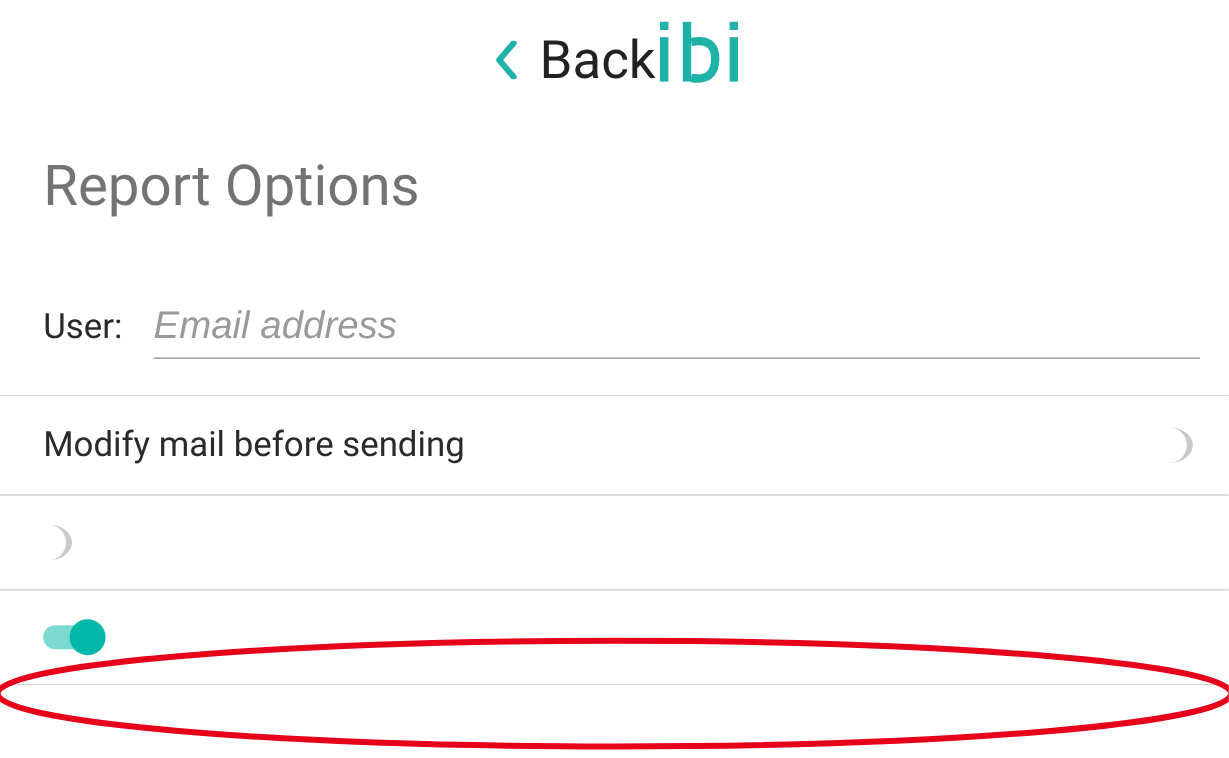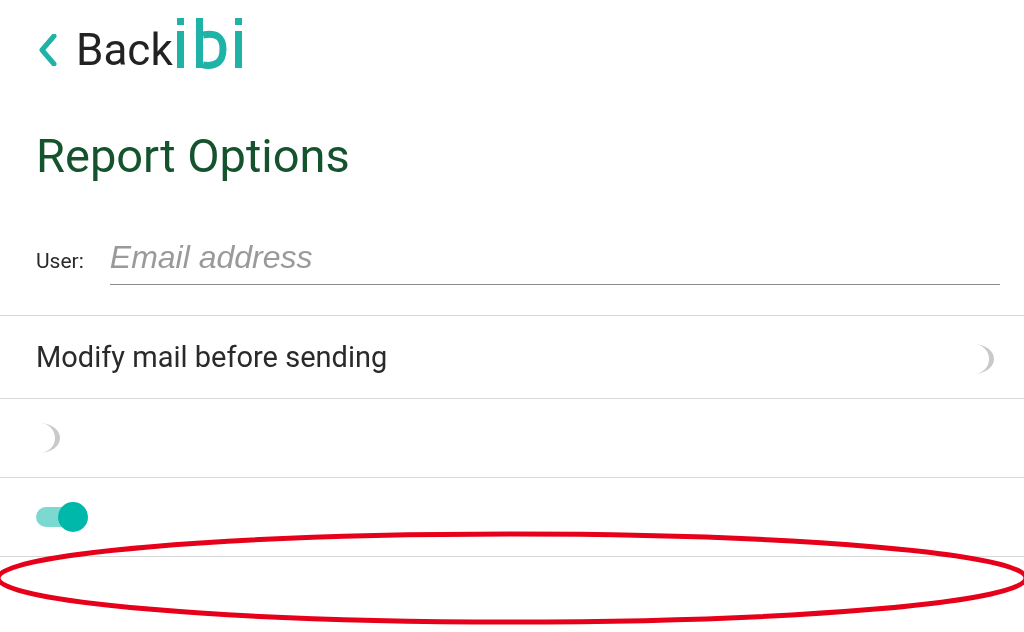--- a/index.html
+++ b/index.html
@@ -11,21 +11,21 @@
       font-family: -apple-system, BlinkMacSystemFont, 'Segoe UI', Roboto, Arial, sans-serif;
       background: #ffffff;
       width: 1024px;
       height: 632px;
       position: relative;
       overflow: hidden;
     }
     .header {
       display: flex;
       align-items: center;
-      justify-content: flex-start;
+      justify-content: center;
       padding: 18px 30px 18px 38px;
     }
     .back-button {
       display: flex;
       align-items: center;
       cursor: pointer;
     }
     .back-chevron {
       width: 20px;
       height: 32px;
@@ -39,53 +39,54 @@
     .logo {
       font-size: 50px;
       color: #1fb2a6;
       font-weight: 500;
       letter-spacing: -2px;
       font-family: Arial, sans-serif;
     }
     .page-title {
       font-size: 47px;
       font-weight: 400;
-      color: #14532d;
+      color: #737373;
       padding: 28px 0 0 36px;
       margin-bottom: 52px;
     }
     .user-row {
       display: flex;
       align-items: baseline;
       padding: 0 24px 0 36px;
       margin-bottom: 30px;
     }
     .user-label {
-      font-size: 21px;
+      font-size: 29px;
       color: #2a2a2a;
       margin-right: 26px;
     }
     .email-input {
       flex: 1;
       border: none;
       border-bottom: 1.5px solid #8a8a8a;
       font-size: 32px;
       font-style: italic;
       color: #ef4444;
       padding: 4px 0 8px 0;
       outline: none;
       background: transparent;
+      margin-top: 14px;
     }
     .email-input::placeholder {
       color: #9a9a9a;
       font-style: italic;
     }
     .option-row {
       display: flex;
-      align-items: flex-end;
+      align-items: center;
       justify-content: space-between;
       padding: 24px 24px 24px 36px;
       border-top: 1px solid #d8d8d8;
       border-bottom: 1px solid #d8d8d8;
       margin-bottom: -1px;
     }
     .option-row.first {
       margin-top: 20px;
     }
     .option-label {

